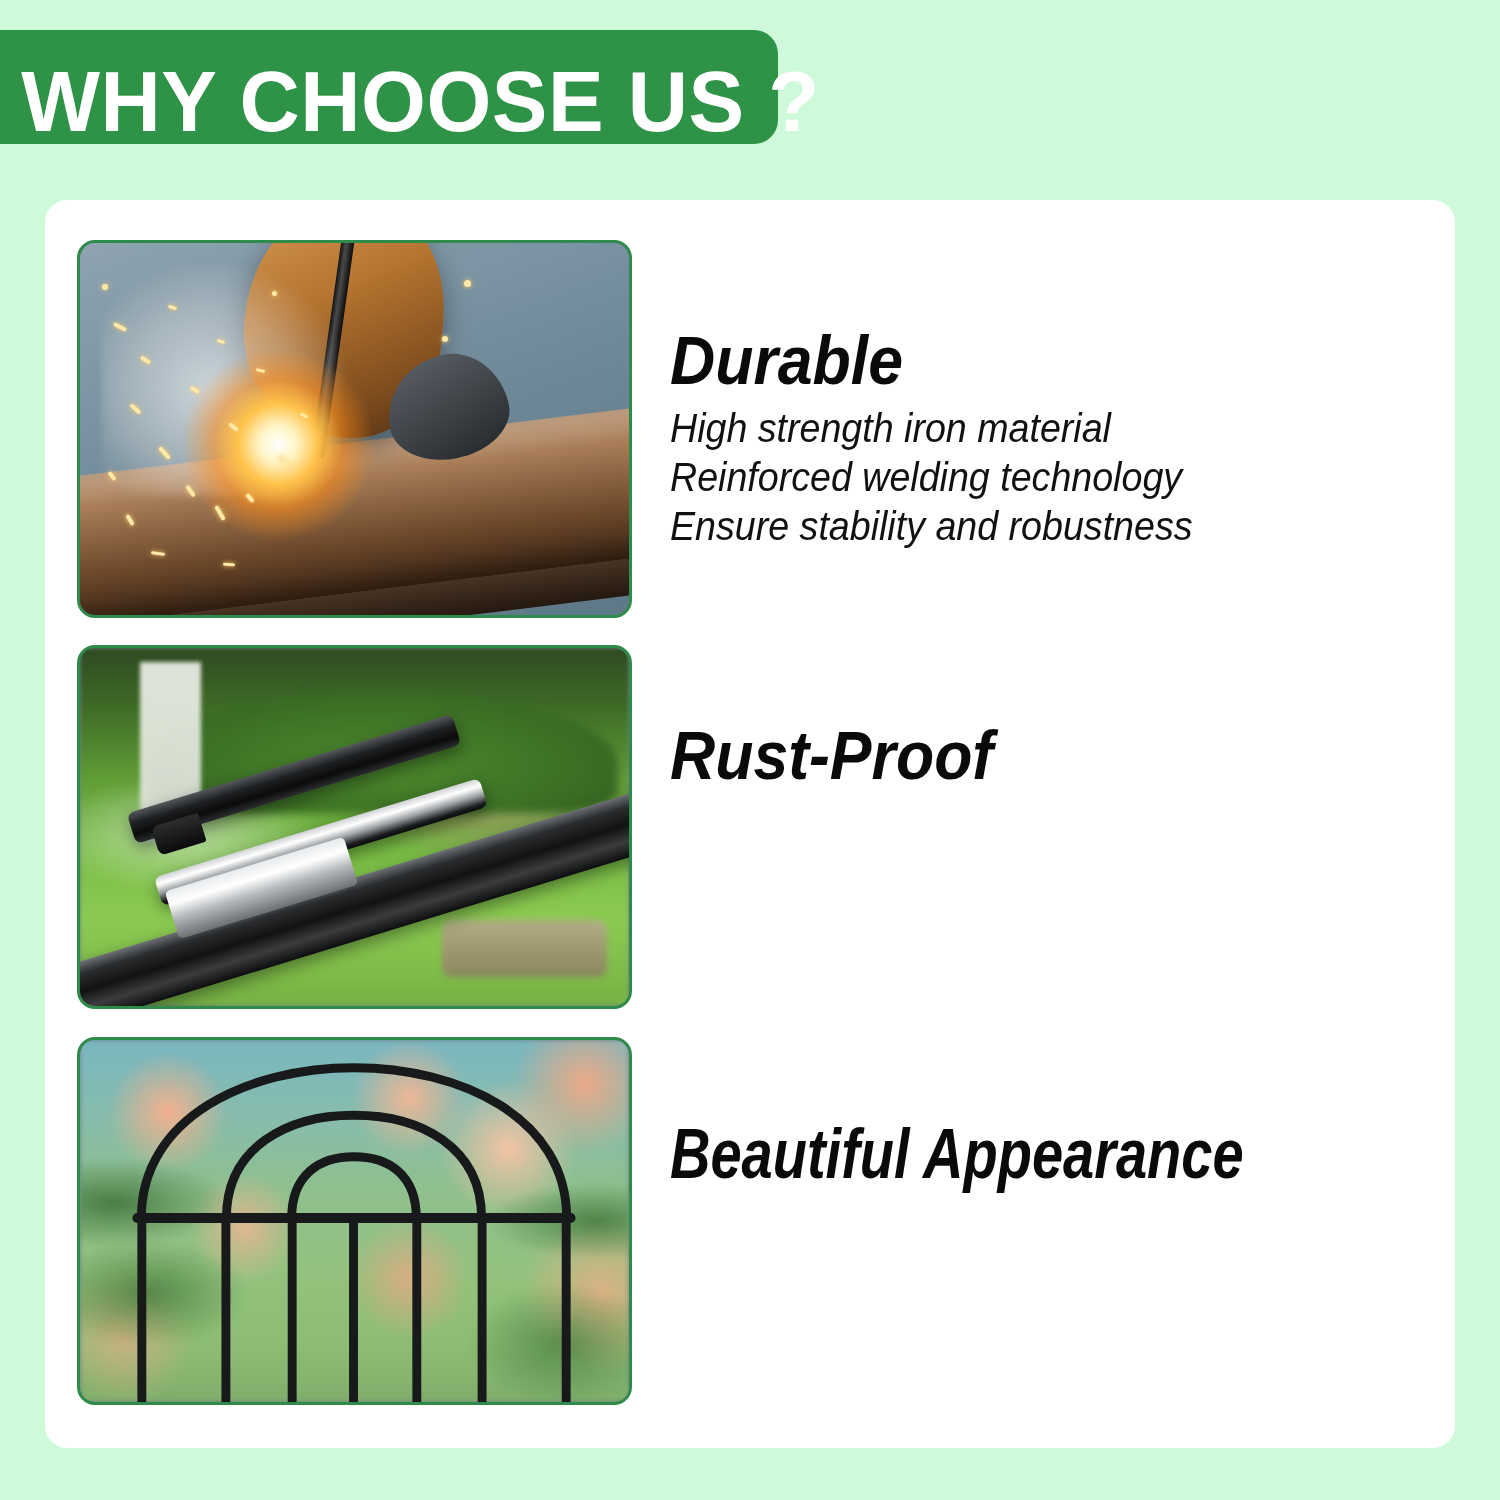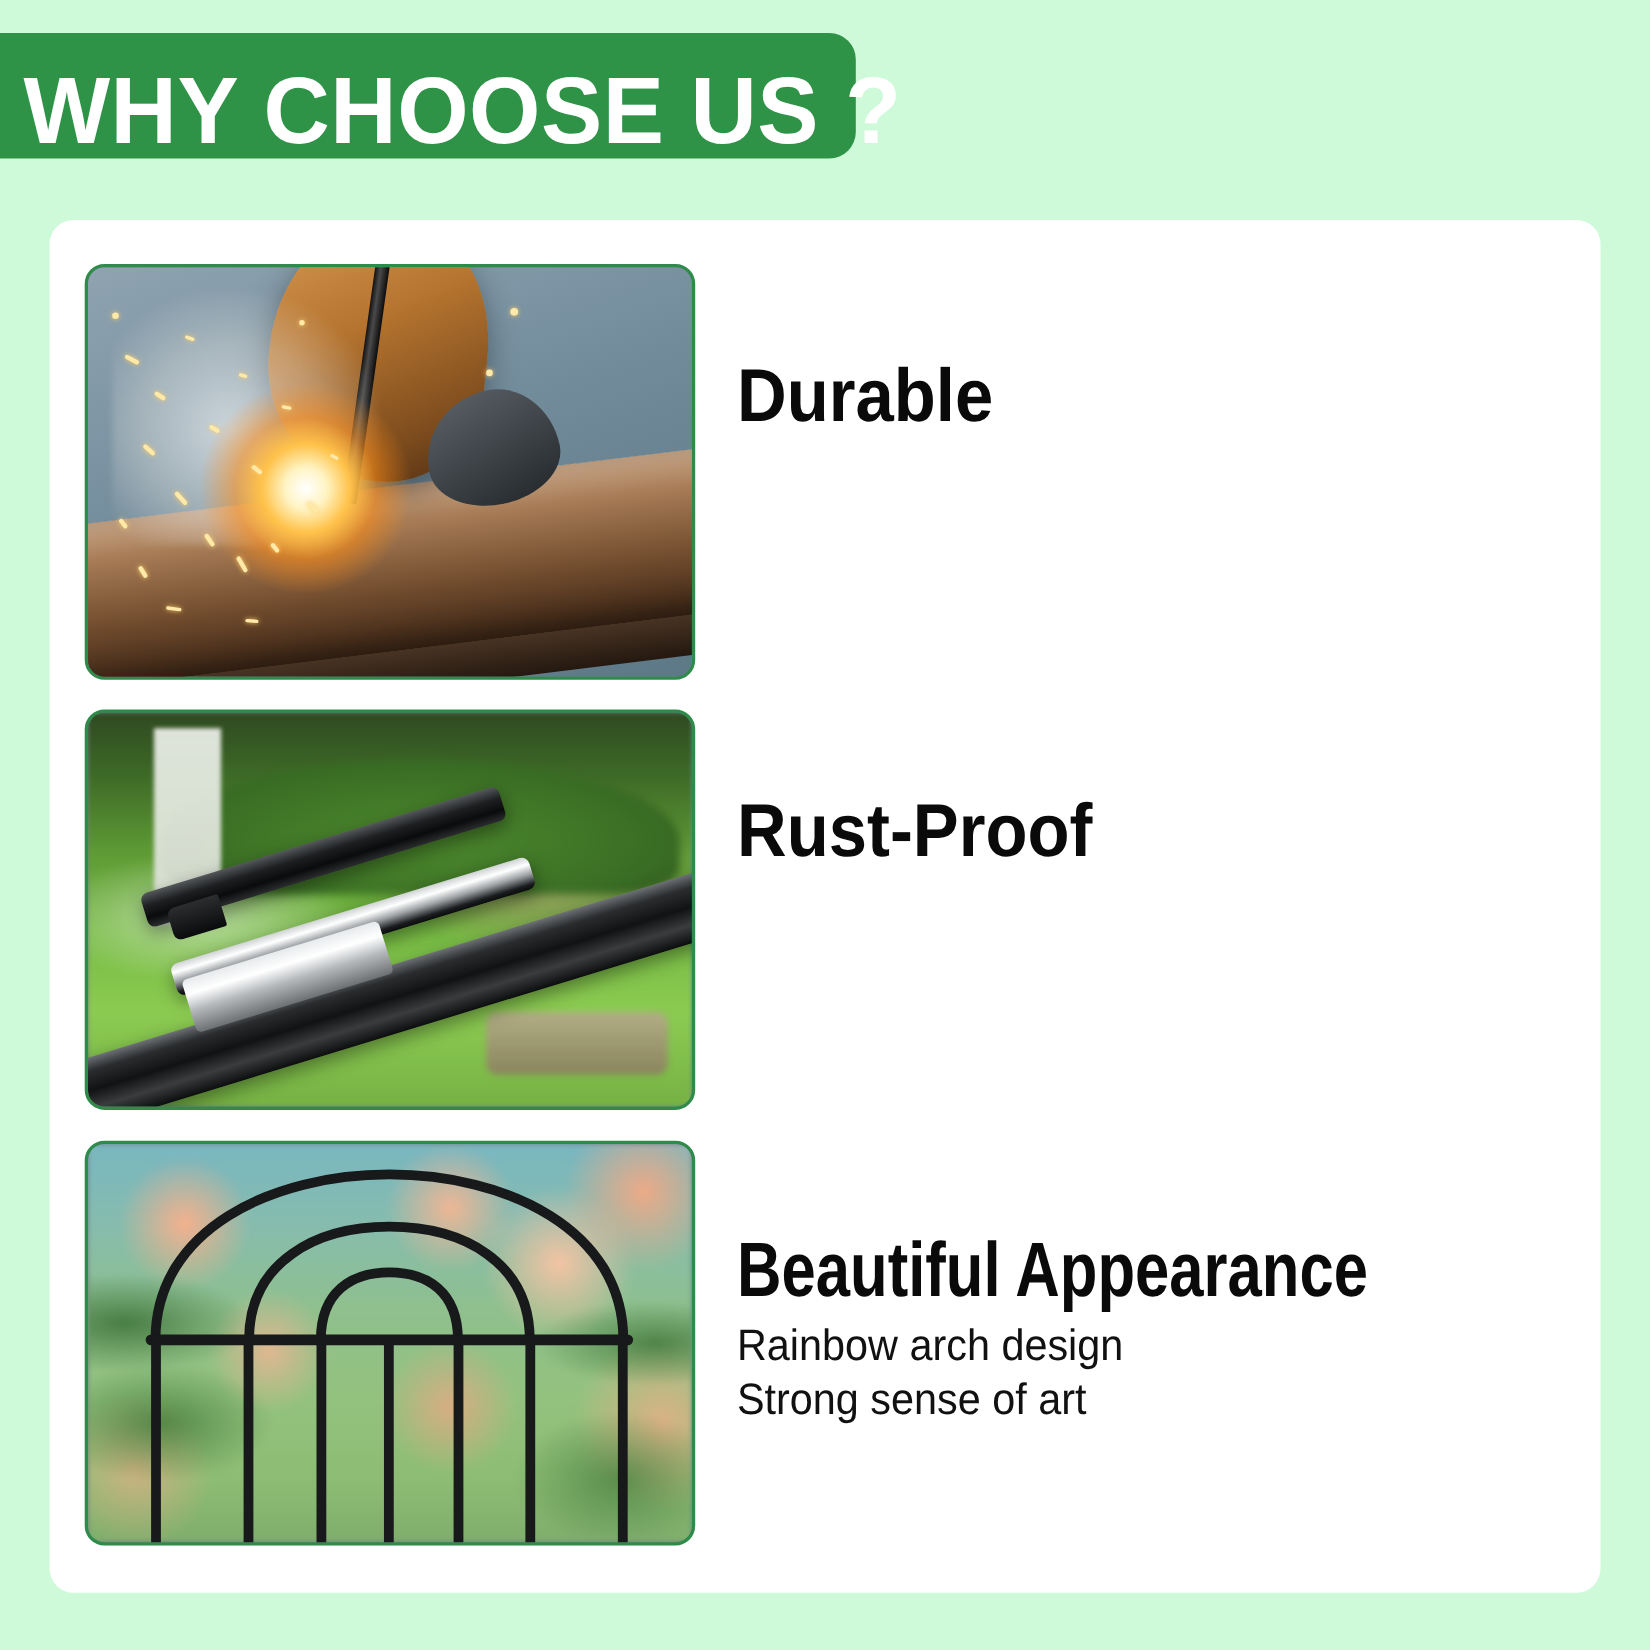--- a/index.html
+++ b/index.html
@@ -32,20 +32,21 @@
     white-space:nowrap;
   }
 
   
   .card{
     position:absolute;
     left:45px; top:200px;
     width:1410px; height:1248px;
     background:#ffffff;
     border-radius:22px;
+    font-style:italic;
   }
 
   
   .feature{
     position:absolute;
     left:0; width:100%;
   }
   .feature-1{ top:40px;  height:378px; }
   .feature-2{ top:445px; height:364px; }
   .feature-3{ top:837px; height:368px; }
@@ -308,20 +309,25 @@
           <i class="sp" style="left:4%;top:11%;width:6px;height:6px;border-radius:50%"></i>
           <i class="sp" style="left:35%;top:13%;width:5px;height:5px;border-radius:50%"></i>
           <i class="sp" style="left:13%;top:83%;width:14px;height:3px;transform:rotate(8deg)"></i>
           <i class="sp" style="left:26%;top:86%;width:12px;height:3px;transform:rotate(4deg)"></i>
         </div>
       </div>
     </div>
 
     <div class="textcol" style="top:86px">
       <div class="heading h-wide">Durable</div>
+      <div class="sublist">
+        <div class="sub">High strength iron material</div>
+        <div class="sub">Reinforced welding technology</div>
+        <div class="sub">Ensure stability and robustness</div>
+      </div>
     </div>
   </div>
 
   <div class="feature feature-2">
 
     <div class="thumb">
       <div class="thumb-inner">
         <div class="garden-bg"></div>
         <div class="g-hedge"></div>
         <div class="g-post"></div>
@@ -360,20 +366,16 @@
             <rect x="336" y="176" width="9" height="192" rx="3"></rect>
             <rect x="402" y="176" width="9" height="192" rx="3"></rect>
             <rect x="487" y="176" width="9" height="192" rx="3"></rect>
           </g>
         </svg>
       </div>
     </div>
 
     <div class="textcol" style="top:82px">
       <div class="heading h-narrow">Beautiful Appearance</div>
-      <div class="sublist">
-        <div class="sub">Rainbow arch design</div>
-        <div class="sub">Strong sense of art</div>
-      </div>
     </div>
   </div>
 
 </div>
 
 </body></html>

